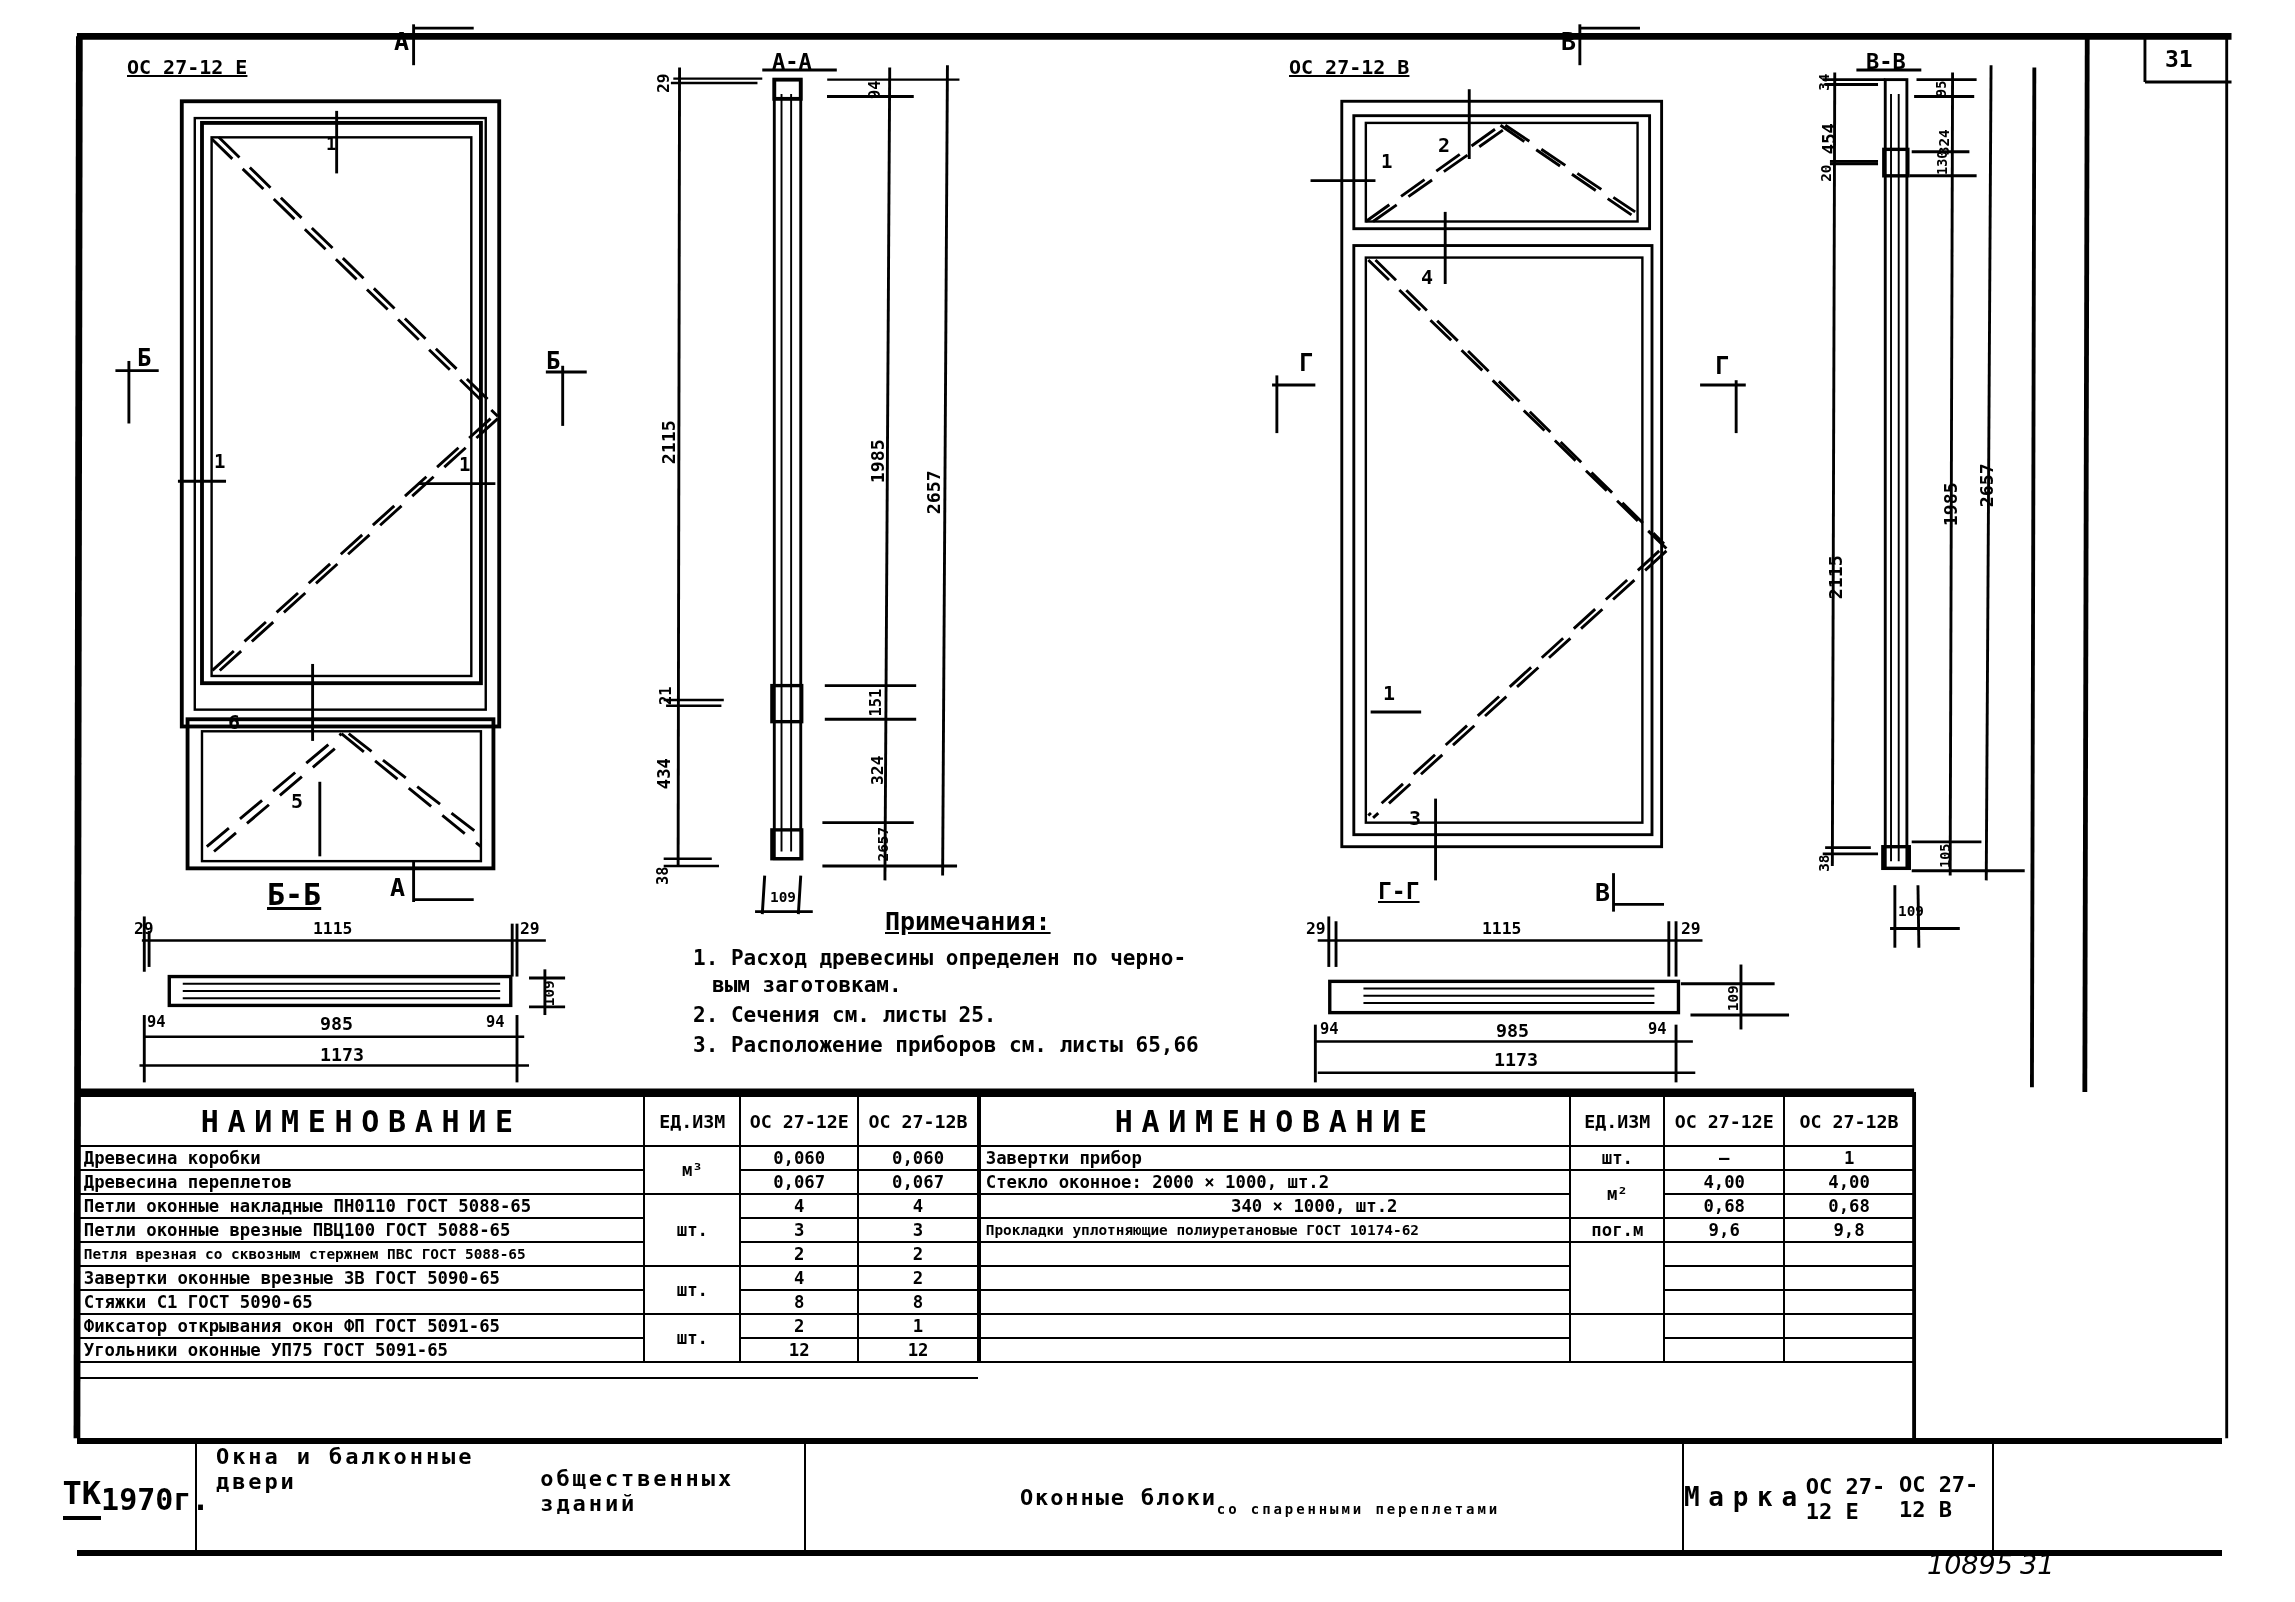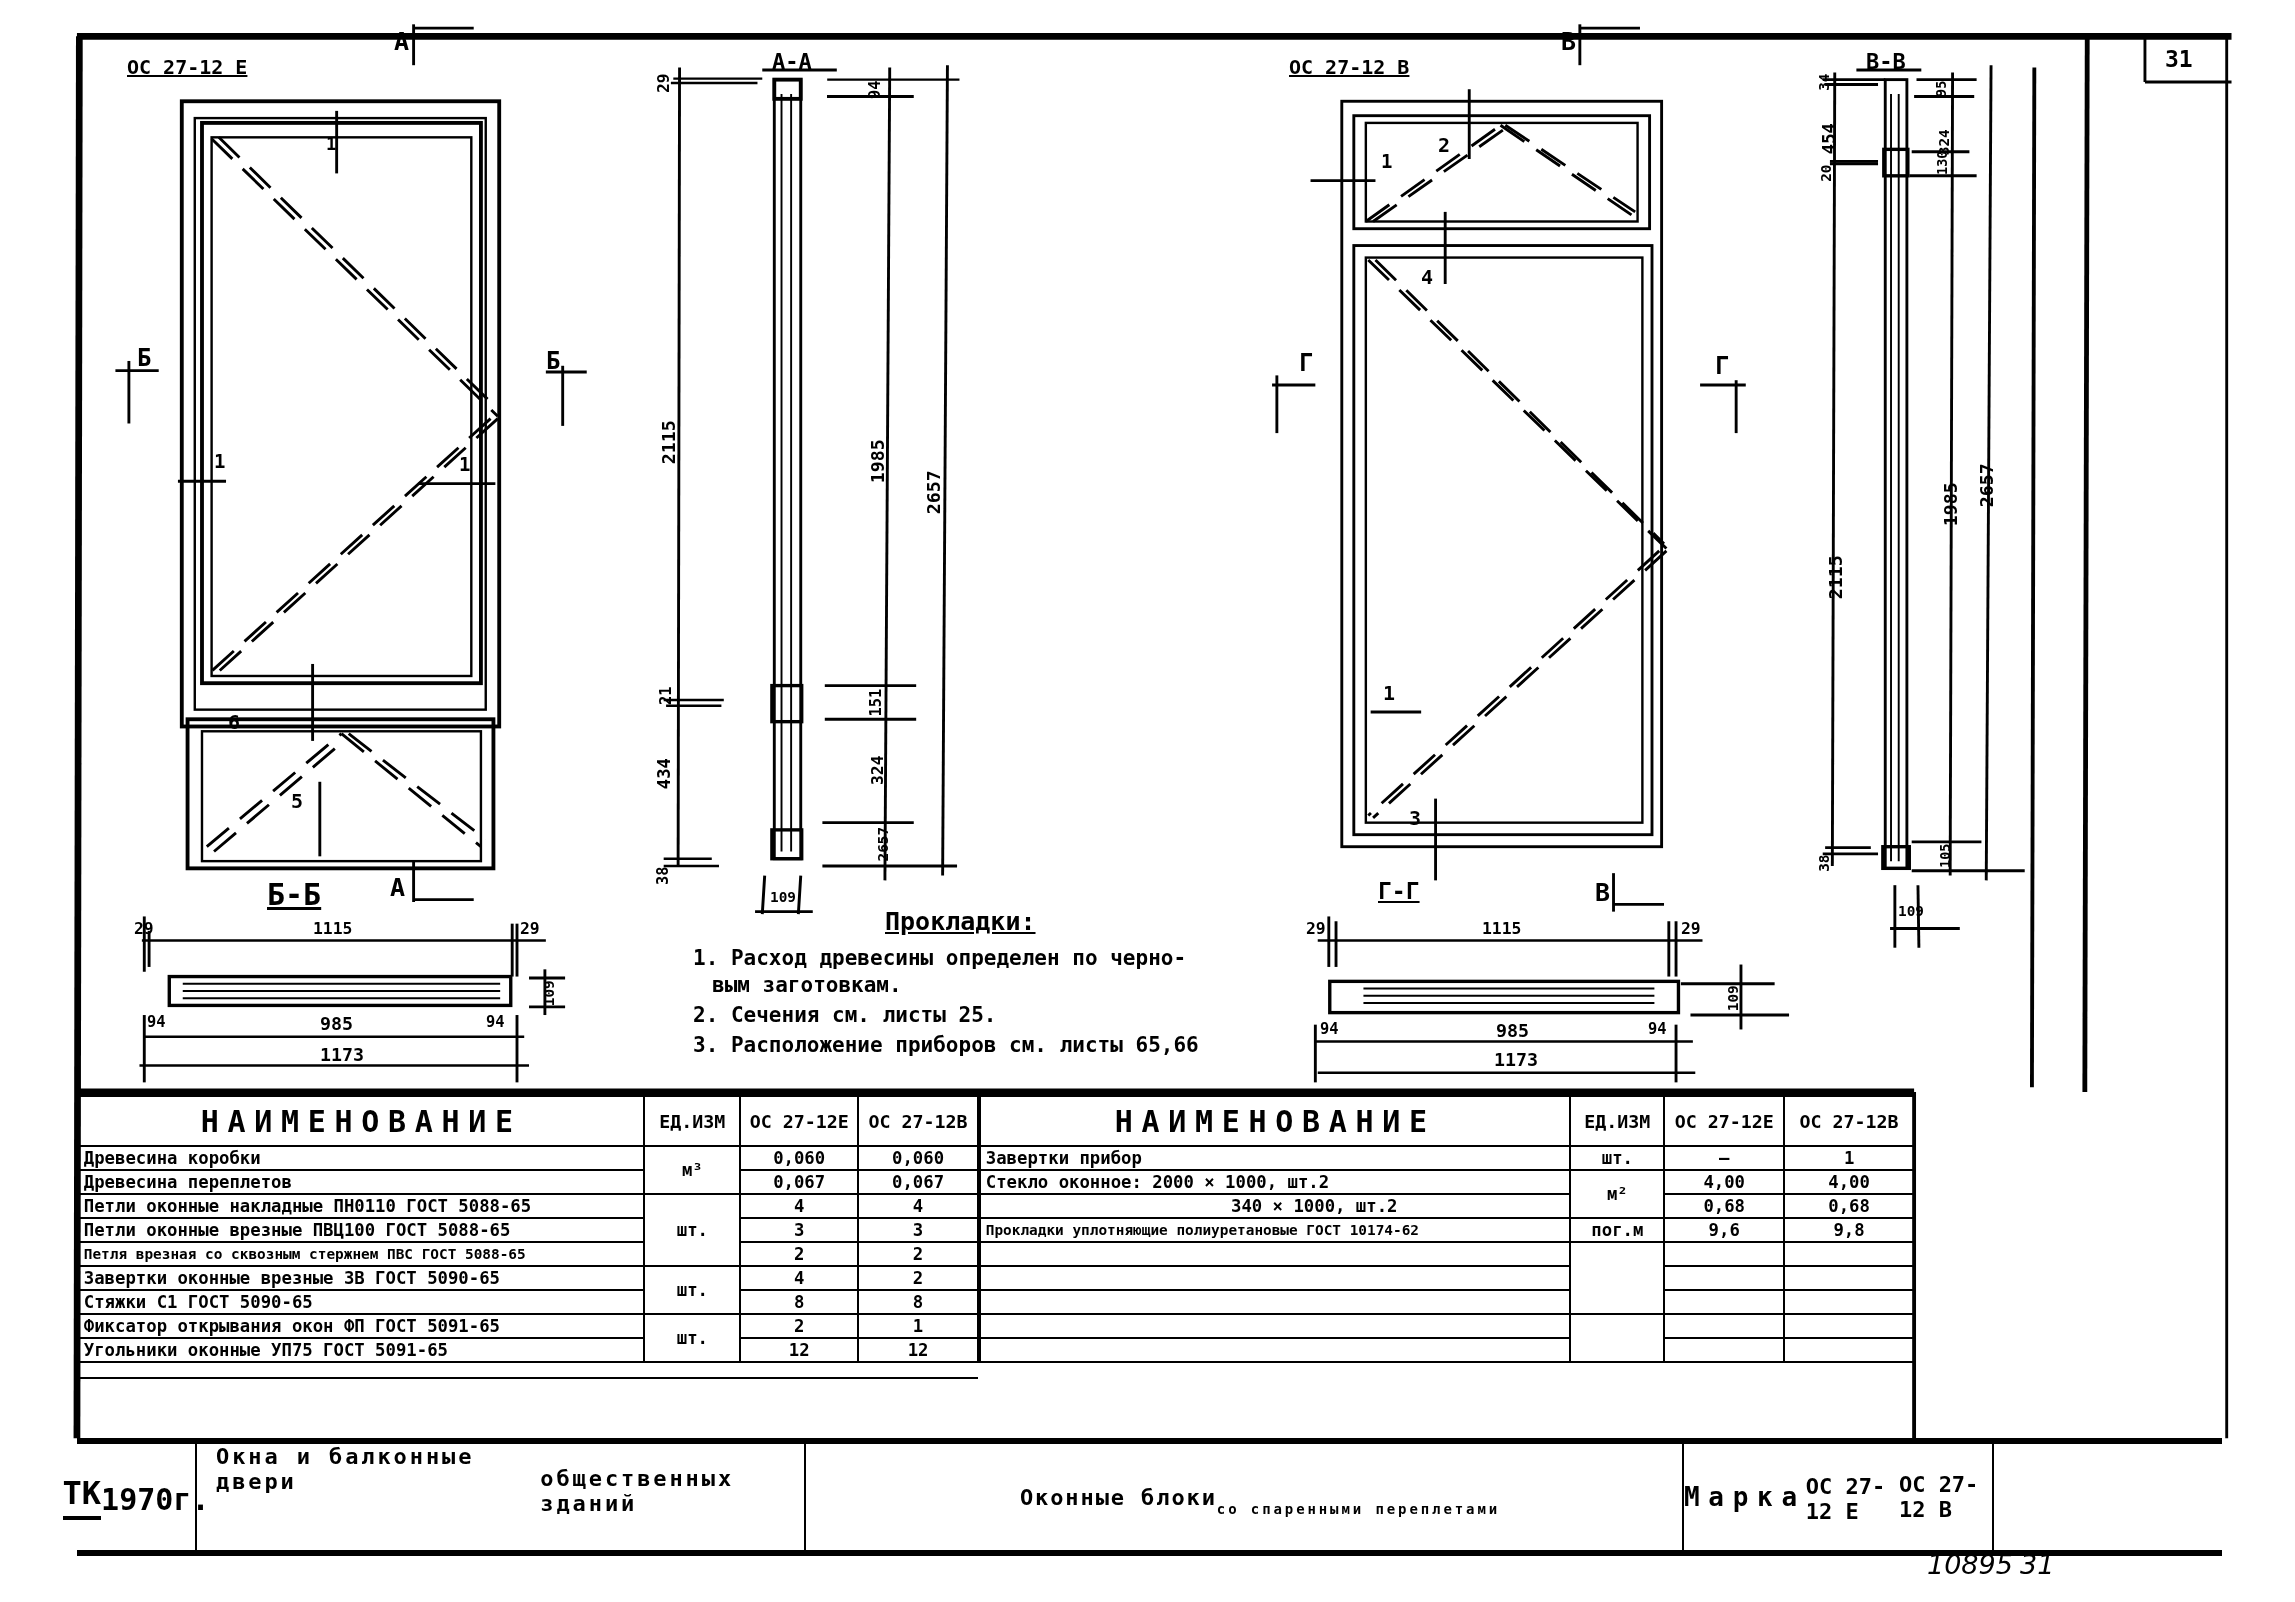--- a/index.html
+++ b/index.html
@@ -370,21 +370,21 @@
 <div class="t vt" style="left:1931px;top:135px;font-size:14.4px;">324</div>
 <div class="t vt" style="left:1931px;top:156px;font-size:13.5px;">130</div>
 <div class="t vt" style="left:1929px;top:495px;font-size:18.3px;">1985</div>
 <div class="t vt" style="left:1934px;top:849px;font-size:13.5px;">105</div>
 <div class="t vt" style="left:1965px;top:476px;font-size:18.3px;">2657</div>
 <div class="t" style="left:1898px;top:904px;font-size:14.4px;">109</div>
 
 <div class="t" style="left:2165px;top:48px;font-size:23px;">31</div>
 
 <div class="abs" style="left:693px;top:909px;">
-  <div class="t" style="position:relative;left:192px;font-size:25px;text-decoration:underline;margin-bottom:14.4px;">Прокладки:</div>
+  <div class="t" style="position:relative;left:192px;font-size:25px;text-decoration:underline;margin-bottom:14.4px;">Примечания:</div>
   <div class="t" style="position:relative;font-size:21px;margin-bottom:5.8px;">1. Расход древесины определен по черно-</div>
   <div class="t" style="position:relative;left:19px;font-size:21px;margin-bottom:8.7px;">вым заготовкам.</div>
   <div class="t" style="position:relative;font-size:21px;margin-bottom:8.7px;">2. Сечения см. листы 25.</div>
   <div class="t" style="position:relative;font-size:21px;">3. Расположение приборов см. листы 65,66</div>
 </div>
 
 <table class="spec" style="left:77px;top:1095px;width:902px;">
   <colgroup>
       <col style="width:568px">
       <col style="width:96px">

